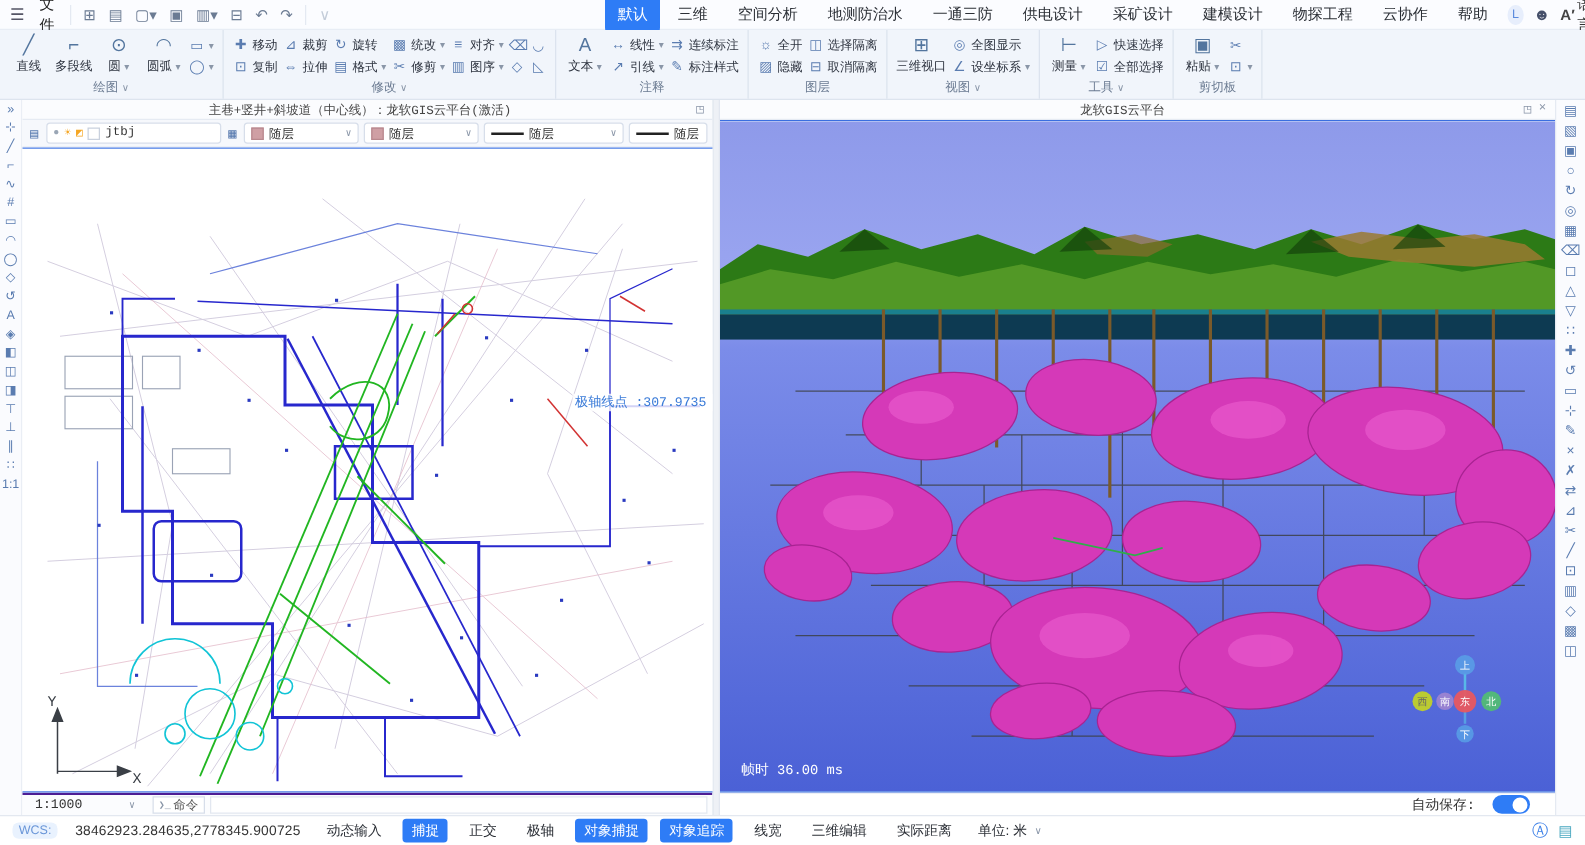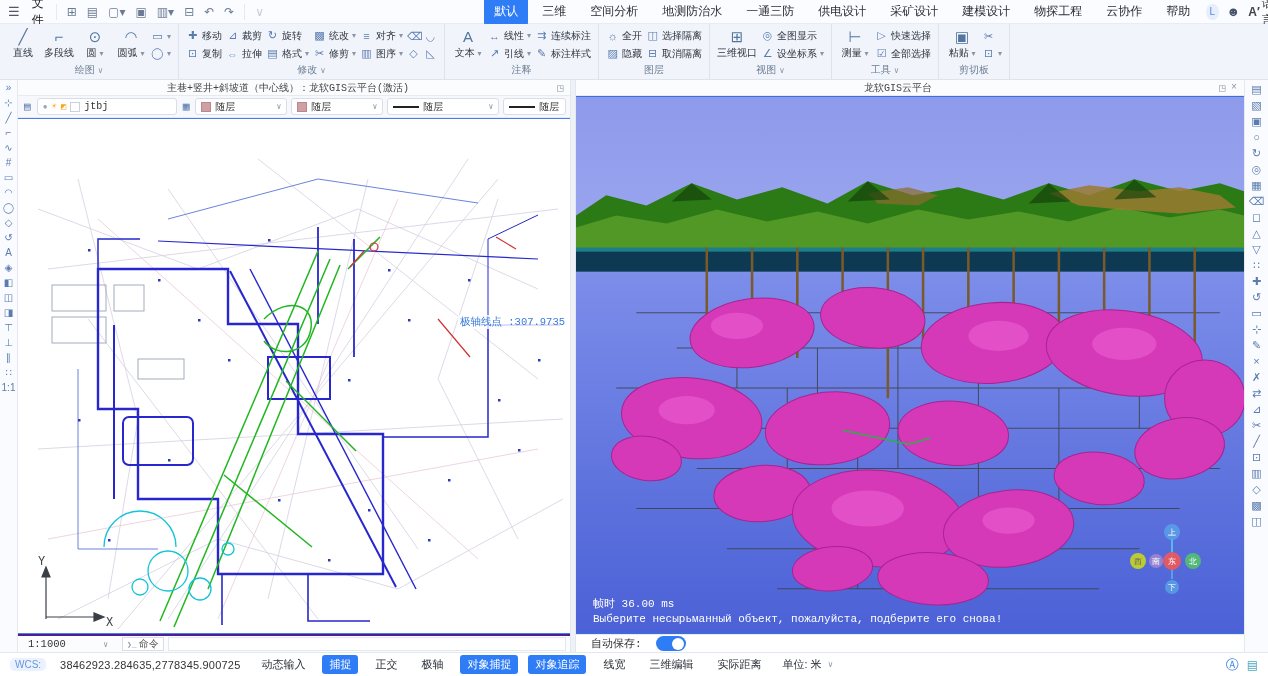--- a/index.html
+++ b/index.html
@@ -68,21 +68,21 @@
   .scalerow { height:18px; background:#fbfcfe; border-top:2px solid #4c1d95; display:flex; align-items:center; gap:4px; padding:0 4px 0 10px; }
   .scalesel { width:90px; display:flex; align-items:center; font-size:10.5px; color:#333; }
   .scalesel .chev { margin-left:auto; font-size:8px; color:#8a96a8; padding-right:10px; }
   .cmdbox { border:1px solid #d7deea; background:#fff; height:14px; display:flex; align-items:center; gap:2px; font-size:10px; color:#555; padding:0 4px; }
   .cmdinput { flex:1; height:14px; border:1px solid #e2e7f0; background:#fff; }
 
   .overlay3d { position:absolute; left:17px; bottom:8px; color:#fff; }
   .overlay3d .l1 { font-size:11px; margin-bottom:2px; }
   .overlay3d .l2 { font-size:11px; }
   .gizmo { position:absolute; right:26px; bottom:30px; width:92px; height:84px; }
-  .autosaverow { height:18px; background:#fff; border-top:1px solid #e6ebf3; display:flex; align-items:center; gap:14px; padding:0 15px; font-size:11px; color:#333; }
+  .autosaverow { height:18px; background:#fff; border-top:1px solid #e6ebf3; display:flex; align-items:center; justify-content:flex-end; gap:14px; padding:0 20px; font-size:11px; color:#333; }
   .switch { width:30px; height:15px; border-radius:8px; background:#2e7cf6; position:relative; cursor:pointer; }
   .switch::after { content:""; position:absolute; right:2px; top:1.5px; width:12px; height:12px; border-radius:50%; background:#fff; }
 
   .divider { width:6px; background:#eef1f6; border-left:1px solid #e2e7f0; border-right:1px solid #e2e7f0; }
 
   
   .statusbar { height:24px; background:#fff; border-top:1px solid #e3e8f0; display:flex; align-items:center; gap:14px; padding:0 10px; }
   .wcs { background:#e9f2fe; color:#6a96d8; font-size:10px; border-radius:5px; padding:1px 5px; }
   .coords { font-size:11px; color:#333; letter-spacing:.2px; }
   .stog { font-size:11px; color:#2b2f36; padding:2px 7px; border-radius:3px; cursor:pointer; white-space:nowrap; }
@@ -652,21 +652,20 @@
             <ellipse cx="545" cy="246" rx="32" ry="16"></ellipse>
               <ellipse cx="290" cy="410" rx="36" ry="18"></ellipse>
             <ellipse cx="110" cy="312" rx="28" ry="14"></ellipse>
               <ellipse cx="430" cy="422" rx="26" ry="13"></ellipse>
           </g>
           <path d="M265,332 L330,346 L352,340" stroke="#2fae4a" stroke-width="1.5" fill="none"></path>
         </svg>
 
         <div class="overlay3d">
           <div class="l1">帧时  36.00 ms</div>
-          <div class="l2">Выберите несырьманный объект, пожалуйста, подберите его снова!</div>
         </div>
 
         <svg class="gizmo" viewBox="0 0 92 84">
           <line x1="46" y1="20" x2="46" y2="40" stroke="#58b8e8" stroke-width="2"></line>
           <line x1="46" y1="48" x2="46" y2="60" stroke="#58b8e8" stroke-width="2" opacity="0.7"></line>
           <circle cx="46" cy="13" r="8" fill="#5aa7e8" opacity="0.75"></circle>
           <circle cx="46" cy="68" r="7" fill="#5aa7e8" opacity="0.75"></circle>
           <circle cx="12" cy="42" r="8" fill="#c6d61f" opacity="0.9"></circle>
           <circle cx="30" cy="42" r="7" fill="#e8a0c8" opacity="0.45"></circle>
           <circle cx="46" cy="42" r="9" fill="#e85860" opacity="0.95"></circle>

